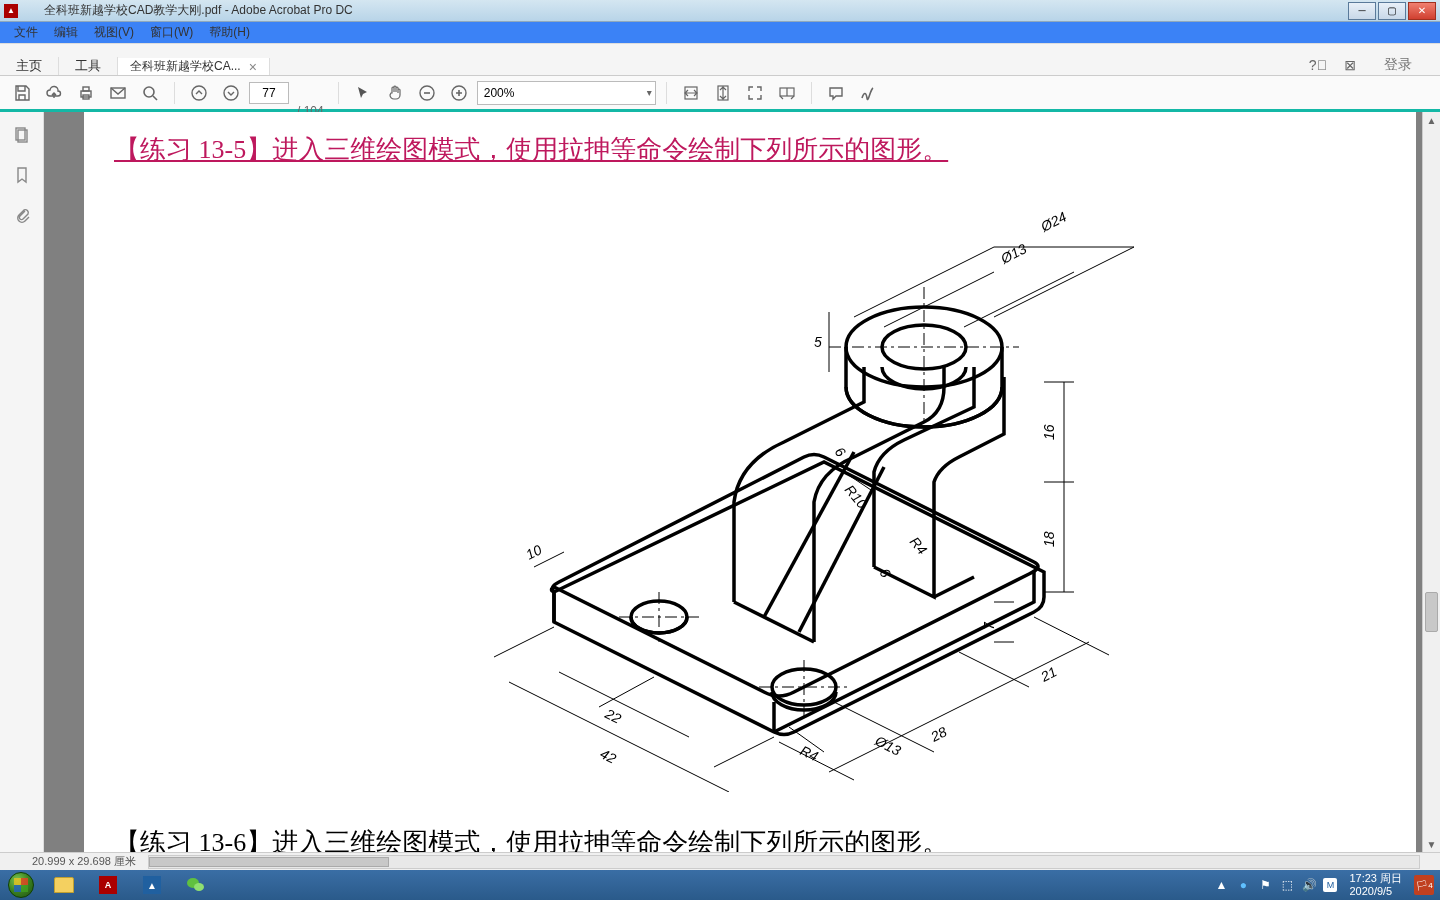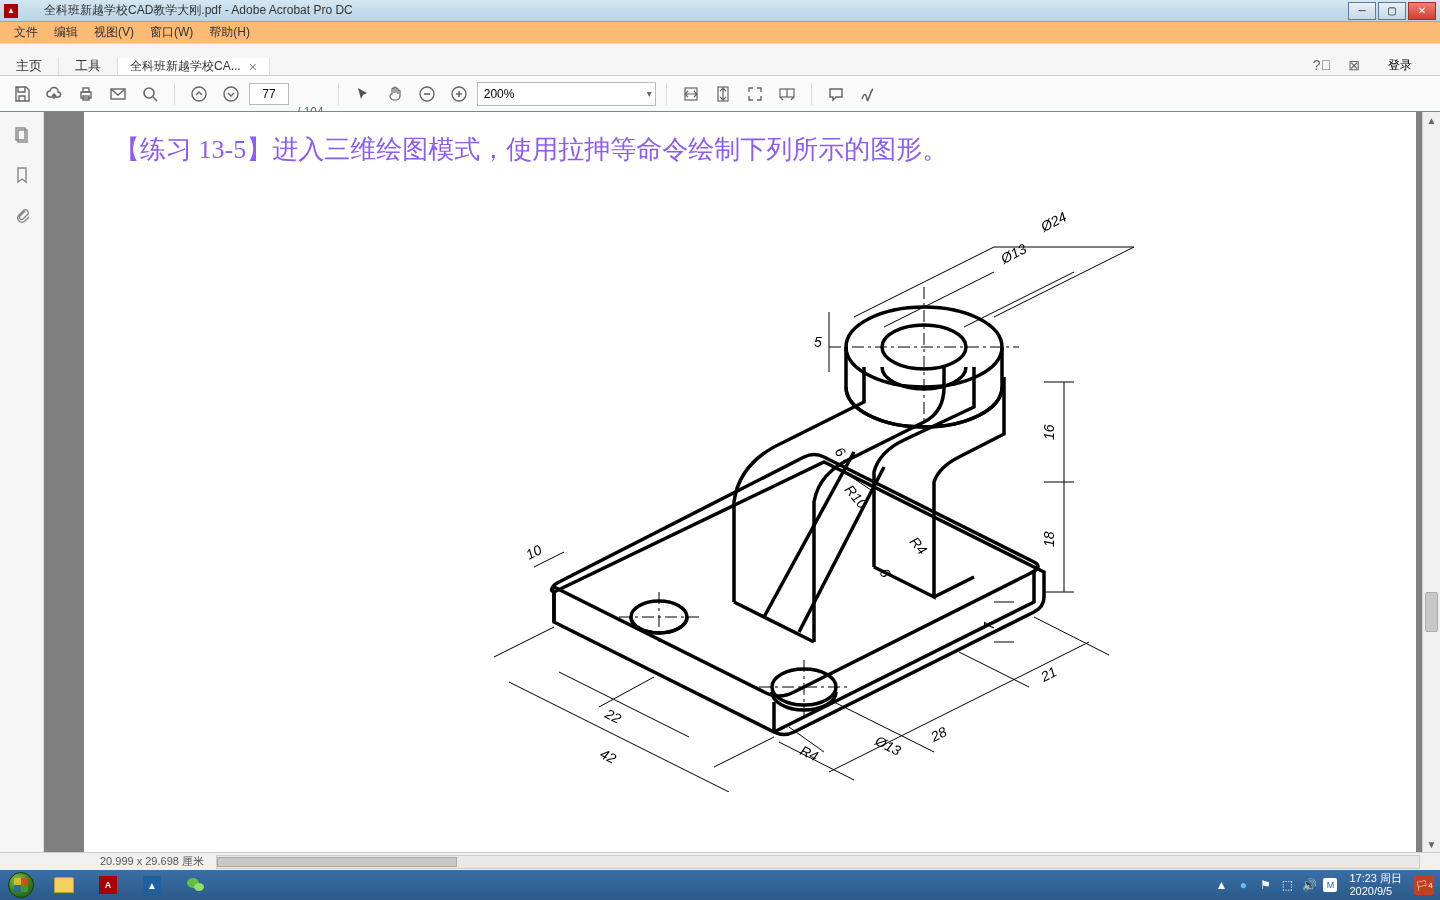--- a/index.html
+++ b/index.html
@@ -7,62 +7,62 @@
 
 
 .titlebar { height: 22px; background: linear-gradient(#d4e6f1, #b8d4e8); display: flex; align-items: center; padding: 0 4px; border-bottom: 1px solid #8fa8bc; }
 .titlebar .pdf-icon { width: 14px; height: 14px; background: #a00; margin-right: 6px; display: flex; align-items: center; justify-content: center; color: #fff; font-size: 8px; font-weight: bold; }
 .titlebar .title-text { font-size: 12px; color: #333; flex: 1; margin-left: 20px; }
 .titlebar .win-btns { display: flex; gap: 2px; margin-left: auto; }
 .titlebar .win-btn { width: 28px; height: 18px; border: 1px solid #5a7a9a; background: linear-gradient(#e8f0f8, #c8d8e8); display: flex; align-items: center; justify-content: center; font-size: 10px; cursor: pointer; }
 .titlebar .win-btn.close { background: linear-gradient(#f08070, #d04030); color: #fff; border-color: #a03020; }
 
 
-.menubar { height: 22px; background: #fdba74; display: flex; align-items: center; padding: 0 6px; border-bottom: 1px solid #ddd; }
+.menubar { height: 22px; background: #3b82f6; display: flex; align-items: center; padding: 0 6px; border-bottom: 1px solid #ddd; }
 .menubar .menu-item { font-size: 12px; color: #333; padding: 0 8px; cursor: pointer; }
 
 
 .tabbar { height: 32px; background: #f5f5f5; display: flex; align-items: flex-end; border-bottom: 1px solid #ccc; position: relative; }
 .tabbar .nav-tab { padding: 0 16px; display: flex; align-items: center; font-size: 13px; color: #333; cursor: pointer; border-right: 1px solid #ddd; }
 .tabbar .doc-tab { padding: 0 12px; display: flex; align-items: center; font-size: 12px; color: #333; border-right: 1px solid #ddd; background: #fff; cursor: pointer; gap: 8px; }
 .tabbar .doc-tab .close-x { font-size: 14px; color: #888; cursor: pointer; }
 .tabbar .right-icons { margin-left: auto; display: flex; align-items: center; gap: 12px; padding: 0 16px; }
 .tabbar .right-icons .ico { width: 20px; height: 20px; display: flex; align-items: center; justify-content: center; color: #666; cursor: pointer; font-size: 14px; }
-.tabbar .login-link { font-size: 12px; color: #000000; cursor: pointer; padding: 0 12px; }
-
-
-.toolbar { height: 36px; background: #fafafa; display: flex; align-items: center; padding: 0 8px; border-bottom: 1px solid #14b8a6; gap: 4px; }
+.tabbar .login-link { font-size: 14px; color: #737373; cursor: pointer; padding: 0 12px; }
+
+
+.toolbar { height: 36px; background: #fafafa; display: flex; align-items: center; padding: 0 8px; border-bottom: 3px solid #14b8a6; gap: 4px; }
 .toolbar .tbtn { width: 28px; height: 28px; display: flex; align-items: center; justify-content: center; color: #555; cursor: pointer; border-radius: 2px; font-size: 16px; }
 .toolbar .sep { width: 1px; height: 22px; background: #ddd; margin: 0 6px; }
 .toolbar .page-input { width: 40px; height: 22px; border: 1px solid #bbb; text-align: center; font-size: 12px; }
 .toolbar .page-total { font-size: 12px; color: #666; padding: 0 4px; margin-top: 36px; }
 .toolbar .zoom-select { height: 24px; border: 1px solid #bbb; font-size: 12px; padding: 0 16px 0 6px; background: #fff; appearance: none; position: relative; }
 .toolbar .zoom-wrap { position: relative; display: inline-flex; align-items: center; }
 .toolbar .zoom-wrap::after { content: "▾"; position: absolute; right: 4px; font-size: 10px; color: #666; pointer-events: none; }
 
 
 .main { display: flex; height: calc(100% - 22px - 22px - 32px - 36px - 18px - 30px); }
 .left-panel { width: 44px; background: #f5f5f5; border-right: 1px solid #ddd; display: flex; flex-direction: column; align-items: center; padding-top: 12px; gap: 18px; }
 .left-panel .side-ico { width: 22px; height: 22px; color: #888; cursor: pointer; display: flex; align-items: center; justify-content: center; font-size: 16px; }
 
 .doc-area { flex: 1; background: #808080; position: relative; overflow: hidden; }
 .doc-area .page { position: absolute; left: 40px; top: 0; right: 24px; bottom: 0; background: #fff; padding: 20px 30px; overflow: hidden; }
-.doc-area .page .heading { font-family: "SimSun", serif; font-size: 26px; color: #8b5cf6; margin-bottom: 10px; }
+.doc-area .page .heading { font-family: "SimSun", serif; font-size: 26px; color: #be185d; margin-bottom: 10px; text-decoration: underline; }
 .doc-area .page .heading2 { font-family: "SimSun", serif; font-size: 26px; color: #000; position: absolute; bottom: -8px; left: 30px; }
 .doc-area .drawing { position: absolute; left: 350px; top: 60px; width: 820px; height: 620px; }
 
 .doc-area .vscroll { position: absolute; right: 0; top: 0; width: 18px; height: 100%; background: #f0f0f0; border-left: 1px solid #ccc; }
 .doc-area .vscroll .thumb { position: absolute; left: 2px; right: 2px; top: 480px; height: 40px; background: #c8c8c8; border: 1px solid #aaa; border-radius: 2px; }
 .doc-area .vscroll .arrow { position: absolute; left: 0; right: 0; height: 16px; display: flex; align-items: center; justify-content: center; font-size: 10px; color: #666; cursor: pointer; }
 .doc-area .vscroll .arrow.up { top: 0; }
 .doc-area .vscroll .arrow.down { bottom: 0; }
 
 
 .statusbar { height: 18px; background: #f0f0f0; border-top: 1px solid #ccc; display: flex; align-items: center; padding: 0 8px; font-size: 11px; color: #555; }
-.statusbar .dims { margin-left: 92px; }
+.statusbar .dims { margin-left: 24px; }
 .statusbar .hscroll { flex: 1; height: 14px; margin: 0 12px; background: #e8e8e8; border: 1px solid #ccc; position: relative; }
 .statusbar .hscroll .thumb { position: absolute; top: 1px; bottom: 1px; left: 0; width: 240px; background: #c8c8c8; border: 1px solid #aaa; }
 
 
 .taskbar { height: 30px; background: linear-gradient(#3a6ea5, #2a5a8a); display: flex; align-items: center; padding: 0; }
 .taskbar .start { width: 42px; height: 30px; display: flex; align-items: center; justify-content: center; cursor: pointer; }
 .taskbar .start-orb { width: 26px; height: 26px; border-radius: 50%; background: radial-gradient(circle at 35% 30%, #7ec850, #3a8020 50%, #205010); border: 1px solid #104000; display: flex; align-items: center; justify-content: center; position: relative; }
 .taskbar .start-orb::before { content: ""; position: absolute; width: 14px; height: 14px; background: conic-gradient(#e84020 0 25%, #40a020 25% 50%, #2060c0 50% 75%, #e8c020 75% 100%); opacity: 0.8; }
 .taskbar .task-item { width: 42px; height: 28px; margin: 0 1px; display: flex; align-items: center; justify-content: center; cursor: pointer; border-radius: 2px; }
 .taskbar .task-ico { width: 22px; height: 22px; display: flex; align-items: center; justify-content: center; font-size: 14px; }
@@ -341,20 +341,21 @@
           <text class="dimtxt" x="610" y="510" transform="rotate(-27 610 510)">21</text>
 
           <defs>
             <marker id="arr" markerWidth="8" markerHeight="8" refX="6" refY="3" orient="auto">
                 <path d="M0 0L7 3L0 6z" fill="#000"></path>
               </marker>
           </defs>
         </svg>
       </div>
 
+      <div class="heading2">【练习 13-6】进入三维绘图模式，使用拉抻等命令绘制下列所示的图形。</div>
     </div>
 
     <div class="vscroll">
       <div class="arrow up">▲</div>
       <div class="thumb"></div>
       <div class="arrow down">▼</div>
     </div>
   </div>
 </div>
 

